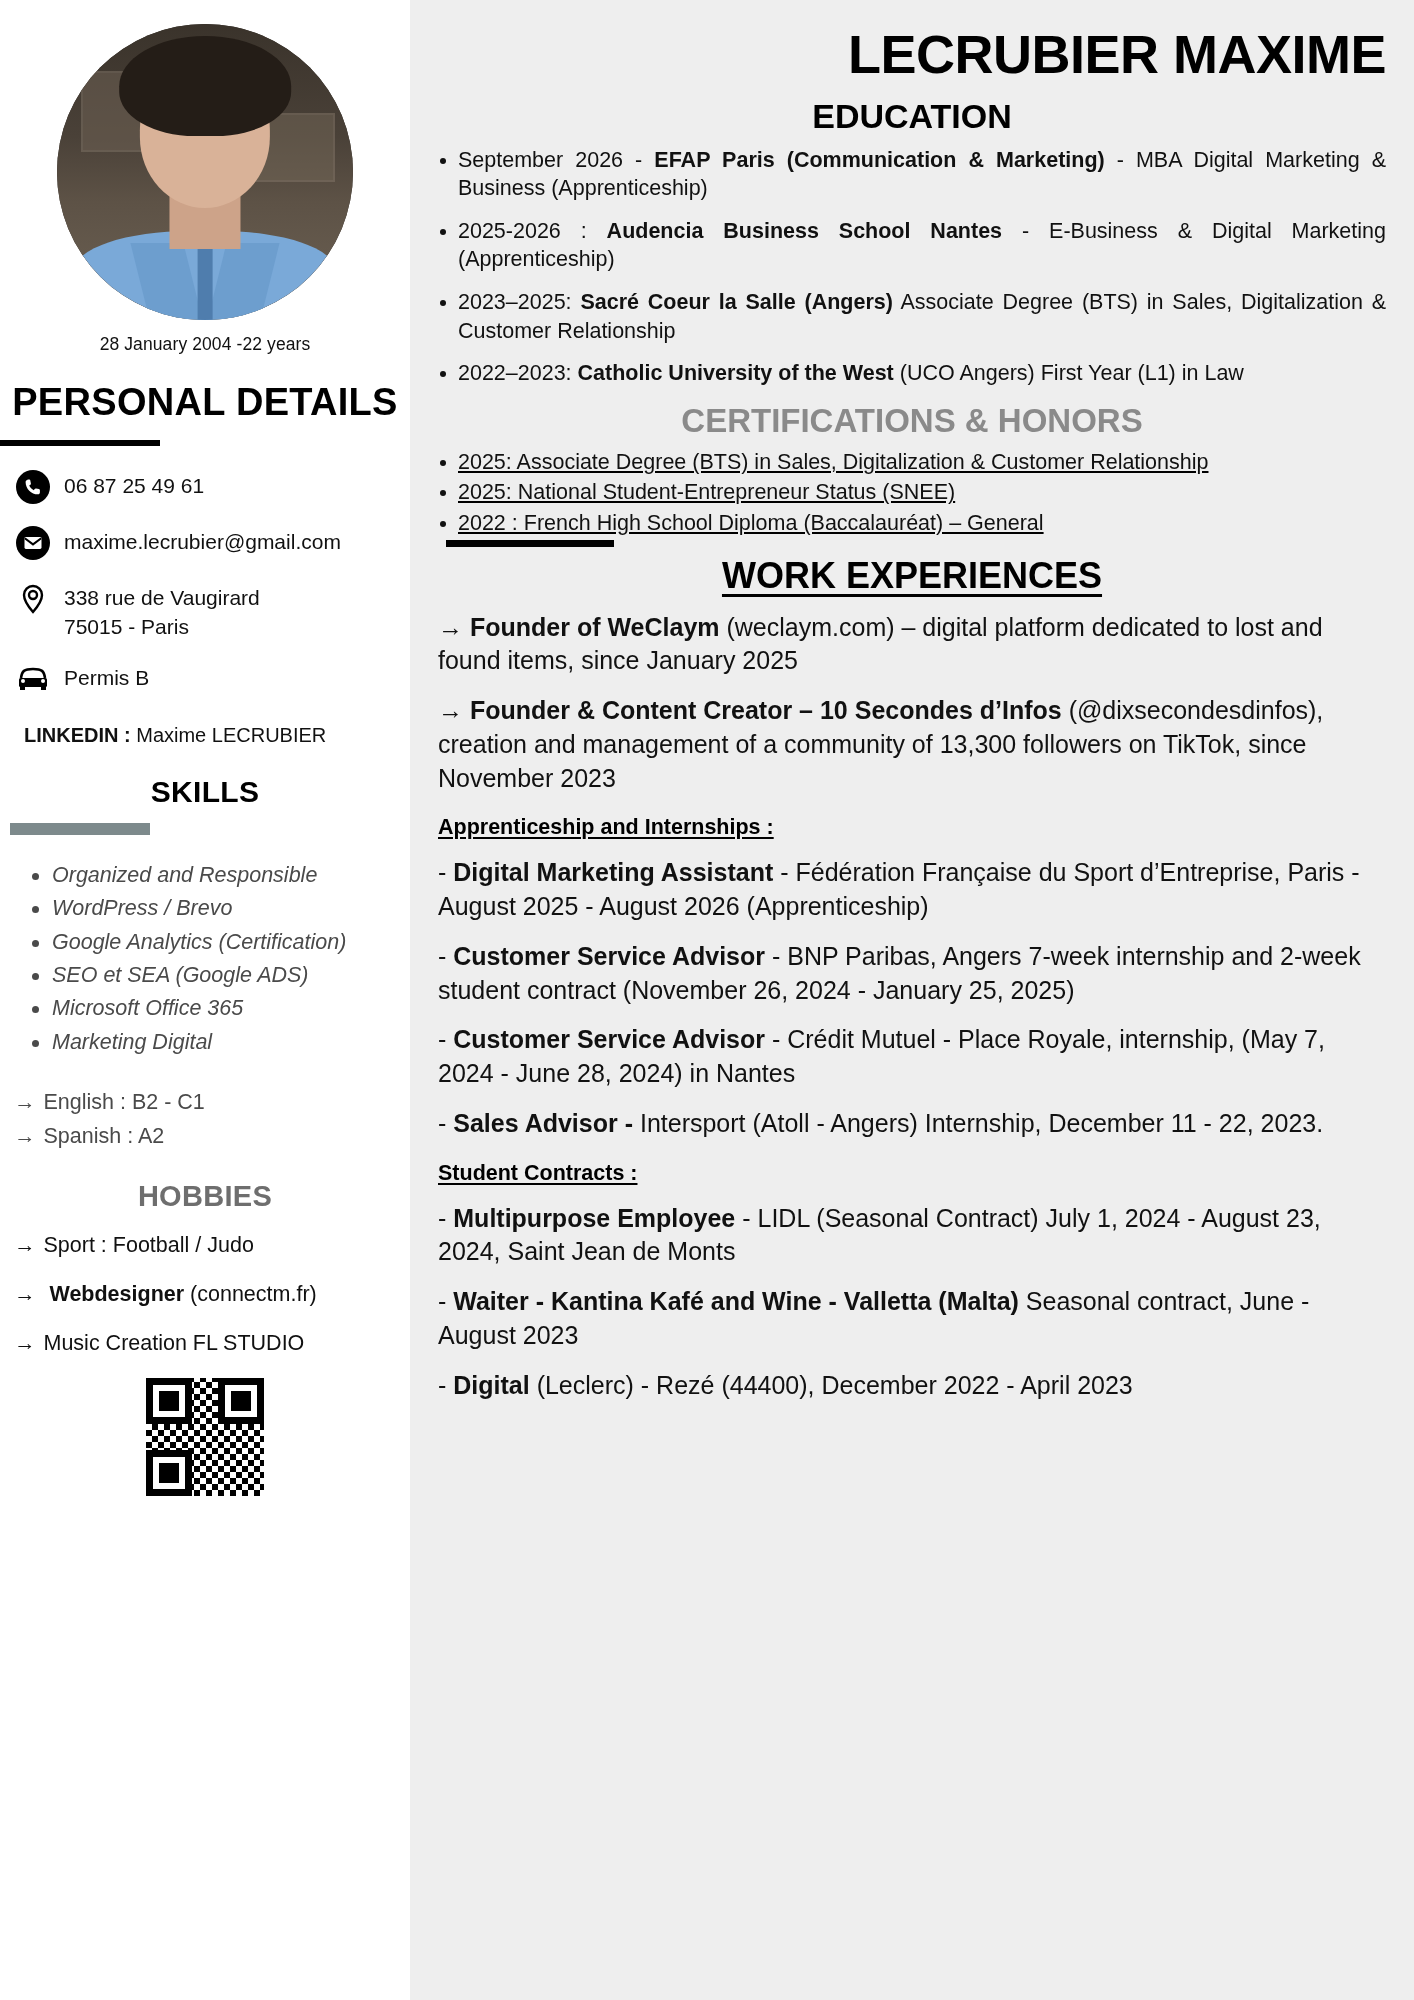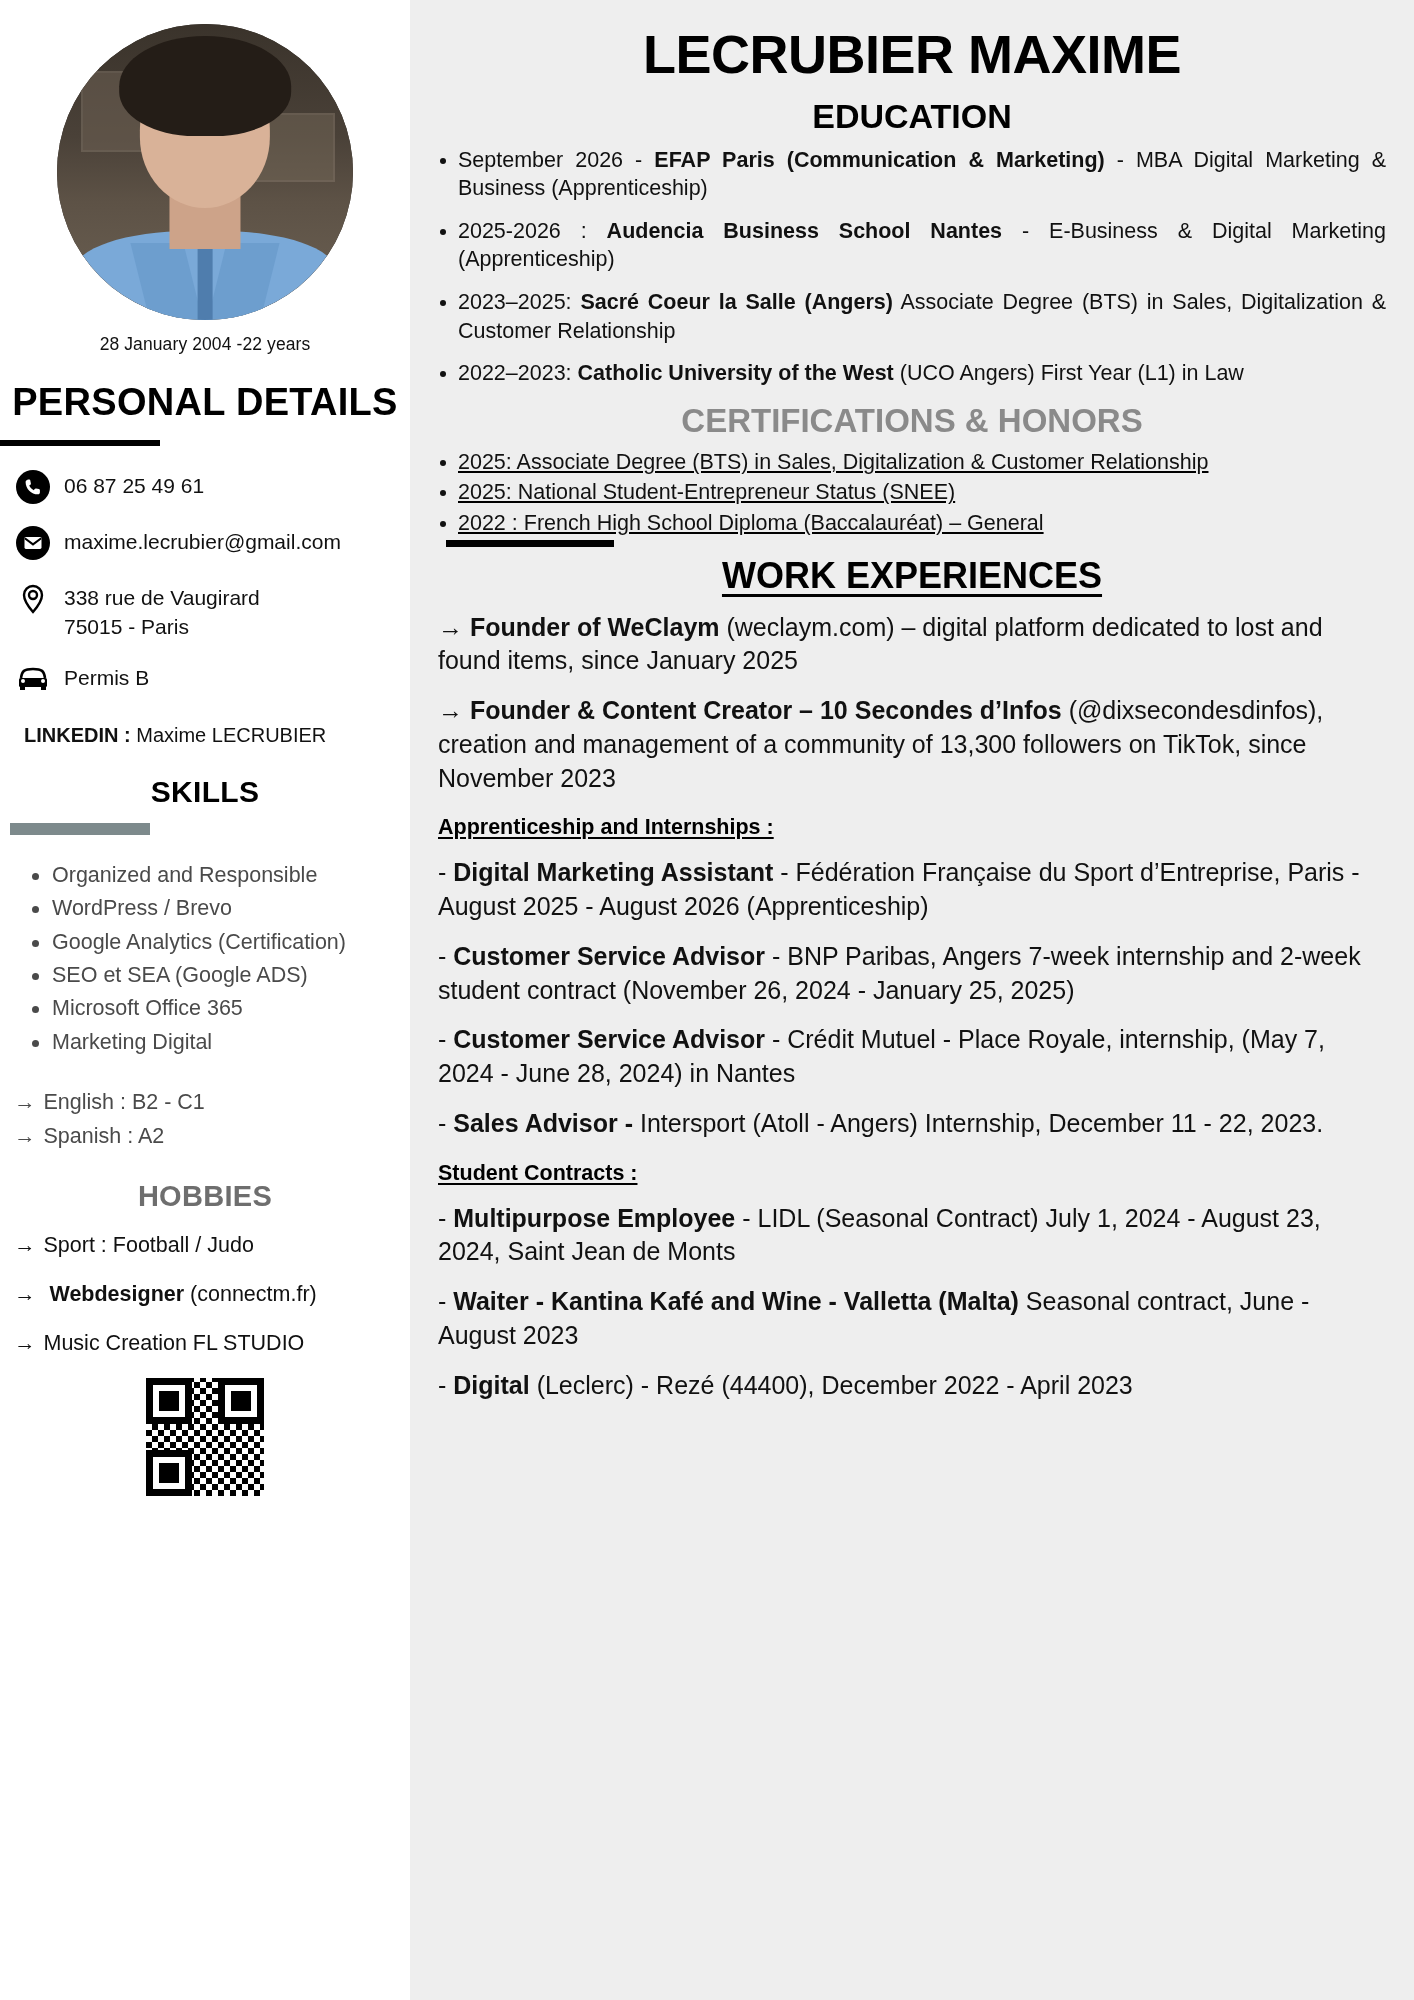--- a/index.html
+++ b/index.html
@@ -66,21 +66,21 @@
 
   .contact{margin:22px 0 0 14px;}
   .contact-row{display:flex;align-items:flex-start;margin-bottom:18px;}
   .ic{flex:0 0 38px;width:38px;height:38px;margin-right:12px;display:flex;align-items:center;justify-content:center;}
   .ic svg{display:block;}
   .contact-txt{font-size:21px;color:#111;line-height:1.38;padding-top:4px;}
 
   .linkedin{margin:26px 0 0 24px;font-size:20px;color:#111;}
   .linkedin b{font-weight:bold;}
 
-  .skill-list{margin:24px 0 0 26px;padding:0;list-style:none;}
+  .skill-list{margin:24px 0 0 26px;padding:0;list-style:none;font-style:italic;}
   .skill-list li{
     font-size:21.5px;color:#4a4a4a;line-height:1.55;position:relative;padding-left:26px;
   }
   .skill-list li:before{
     content:"";position:absolute;left:6px;top:14px;width:7px;height:7px;border-radius:50%;background:#4a4a4a;
   }
   .lang-list{margin:26px 0 0 14px;}
   .lang-list .row{font-size:21.5px;color:#4a4a4a;line-height:1.6;}
   .arrow{display:inline-block;margin-right:8px;}
 
@@ -98,21 +98,21 @@
   .qr .fp{position:absolute;width:32px;height:32px;border:7px solid #000;background:#fff;}
   .qr .fp i{position:absolute;inset:6px;background:#000;display:block;}
   .qr .fp.tl{left:0;top:0;} .qr .fp.tr{right:0;top:0;} .qr .fp.bl{left:0;bottom:0;}
 
   
   .right{
     flex:1;background:#eeeeee;padding:26px 28px 0 28px;box-sizing:border-box;
     font-family:"Liberation Sans", sans-serif;
   }
   .name{
-    text-align:center;font-size:54px;font-weight:bold;letter-spacing:-.5px;color:#000;
+    text-align:right;font-size:54px;font-weight:bold;letter-spacing:-.5px;color:#000;
     line-height:1.05;
   }
   .r-head{text-align:center;font-weight:bold;color:#000;}
   .r-head.edu{font-size:34px;margin-top:14px;}
   .r-head.cert{font-size:33px;color:#8a8a8a;margin-top:4px;}
   .r-head.work{font-size:36px;margin-top:8px;text-decoration:underline;text-underline-offset:6px;}
   .rule-work{height:7px;background:#000;width:168px;margin:2px 0 0 8px;}
 
   ul.bullets{list-style:none;margin:10px 0 0 0;padding:0;}
   ul.bullets li{

